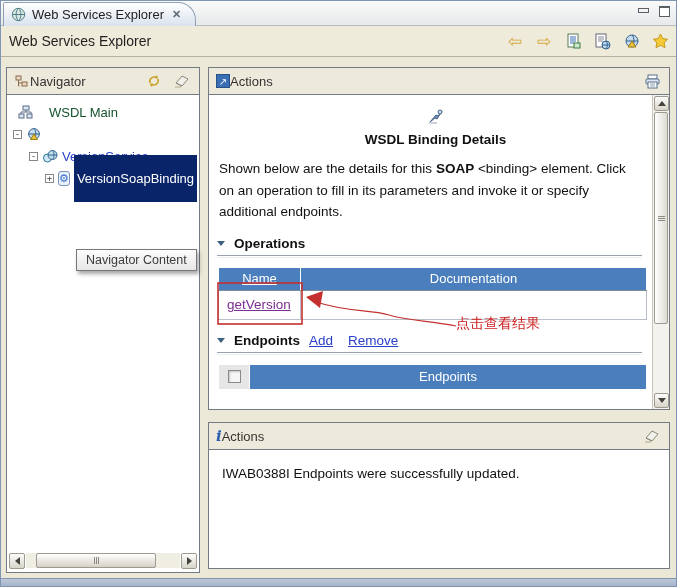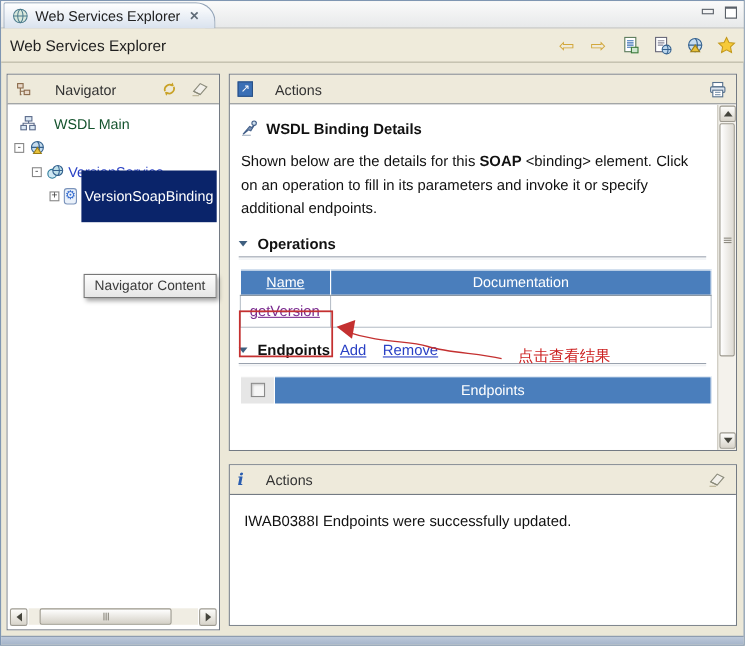--- a/index.html
+++ b/index.html
@@ -27,21 +27,21 @@
   .banner { position:absolute; left:0; top:25px; width:677px; height:31px;
     background:#efebdb; border-bottom:1px solid #b6b2a0;
     display:flex; align-items:center; padding:0 8px; }
   .banner-title { font-size:14px; color:#1f1f1f; }
   .banner-tools { margin-left:auto; display:flex; align-items:center; gap:9px; }
   .tool { width:20px; height:20px; display:flex; align-items:center; justify-content:center; cursor:default; }
   .nav-arrow { font-size:17px; color:#d2a73c; line-height:1; }
   
   .panel { position:absolute; background:#ffffff; border:1px solid #737a83; }
   .panel-header { height:27px; background:#eeeadb; border-bottom:1px solid #737a83;
-    display:flex; align-items:center; gap:20px; padding:0 7px; }
+    display:flex; align-items:center; gap:0; padding:0 7px; }
   .panel-title { font-size:13px; color:#333; }
   .header-tools { margin-left:auto; display:flex; gap:8px; align-items:center; }
   .navigator { left:5px; top:66px; width:194px; height:506px; }
   .actions { left:207px; top:66px; width:462px; height:343px; }
   .status { left:207px; top:421px; width:462px; height:147px; }
   .panel-body { position:relative; width:100%; height:calc(100% - 27px); background:#fff; overflow:hidden; }
   
   .tree { padding:6px 2px 0 4px; font-size:13px; }
   .tree-row { display:flex; align-items:center; height:22px; gap:4px; white-space:nowrap; }
   .expander { width:9px; height:9px; border:1px solid #888; background:#fff; font-size:9px;
@@ -73,41 +73,41 @@
   .vscroll { position:absolute; top:0; right:0; bottom:0; width:17px; background:#f4f2ec;
     border-left:1px solid #c9c6bc; }
   .v-thumb { position:absolute; left:1px; top:17px; width:14px; height:212px;
     background:linear-gradient(90deg,#ffffff,#dedbd3); border:1px solid #9d9a90; border-radius:2px;
     display:flex; align-items:center; justify-content:center; }
   .grip-h { width:7px; height:1px; background:#8d8a80; box-shadow:0 2px 0 #8d8a80, 0 4px 0 #8d8a80; margin-bottom:4px; }
   .v-up { position:absolute; top:1px; left:1px; }
   .v-down { position:absolute; bottom:1px; left:1px; }
   
   .a-content { position:absolute; left:0; top:0; right:17px; bottom:0; font-size:13.5px; color:#111; }
-  .a-heading { display:flex; align-items:center; gap:7px; margin:14px 0 0 10px; font-weight:bold; }
+  .a-heading { display:flex; align-items:center; gap:7px; margin:14px 0 0 10px; font-weight:bold;flex-direction:column; }
   .a-para { margin:11px 14px 0 10px; line-height:1.6; }
   .section-line { display:flex; align-items:center; gap:9px; margin:13px 0 0 8px; }
   .section-title { font-weight:bold; }
   .rule { margin:4px 10px 0 8px; height:3px; border-top:1px solid #9aa2ae; border-bottom:1px solid #eceef2; }
   .ops-table { margin:9px 0 0 9px; width:429px; border-collapse:collapse; }
   .ops-table th { background:#4a7ebc; color:#fff; font-weight:normal; font-size:13px; height:23px;
     border:1px solid #fff; border-bottom:1px solid #7f8c9a; }
   .ops-table .col-name { width:82px;text-decoration:underline; }
   .ops-table td { border:1px solid #b9c0c9; height:29px; padding:0 8px; background:#fff; }
   .ops-table { border:1px solid #7f8c9a; }
   a.visited-link { color:#7b2d90; text-decoration:underline; }
   a.blue-link { color:#2a41c5; text-decoration:underline; }
   .ep-table { margin:9px 0 0 9px; width:429px; border-collapse:collapse; border:1px solid #7f8c9a; }
   .ep-table th { height:25px; border:1px solid #fff; }
   .ep-check-cell { width:31px; background:#e6e6e6; }
   .ep-head-cell { background:#4a7ebc; color:#fff; font-weight:normal; font-size:13px; }
   .checkbox { width:13px; height:13px; border:1px solid #8a8a8a; background:#f6f6f6;
     box-shadow:inset 1px 1px 2px rgba(0,0,0,.2); margin:0 auto; }
   .annot-svg { position:absolute; left:0; top:0; pointer-events:none; z-index:5; }
-  .annot-text { position:absolute; left:262px; top:220px; color:#cc2020; font-size:14px; z-index:6; }
+  .annot-text { position:absolute; left:247px; top:220px; color:#cc2020; font-size:14px; z-index:6; }
   
   .status-msg { padding:16px 0 0 13px; font-size:13.5px; color:#111; }
   .info-i { font-family:"DejaVu Serif", serif; font-style:italic; font-weight:bold; color:#2a5db0; font-size:15px; }
   .form-icon { width:14px; height:14px; background:#3a6fb5; color:#fff; font-size:10px;
     display:flex; align-items:center; justify-content:center; border:1px solid #2a5185; }
   
   .bottom-edge { position:absolute; left:0; top:577px; width:677px; height:10px;
     background:linear-gradient(180deg,#bdc9da,#9fafc6); border-top:1px solid #8494ac; }
 </style>
 </head>

